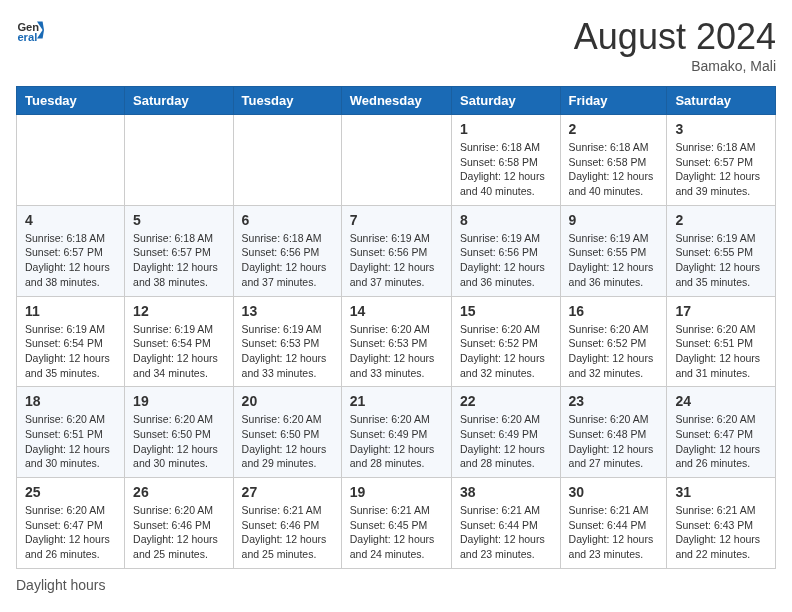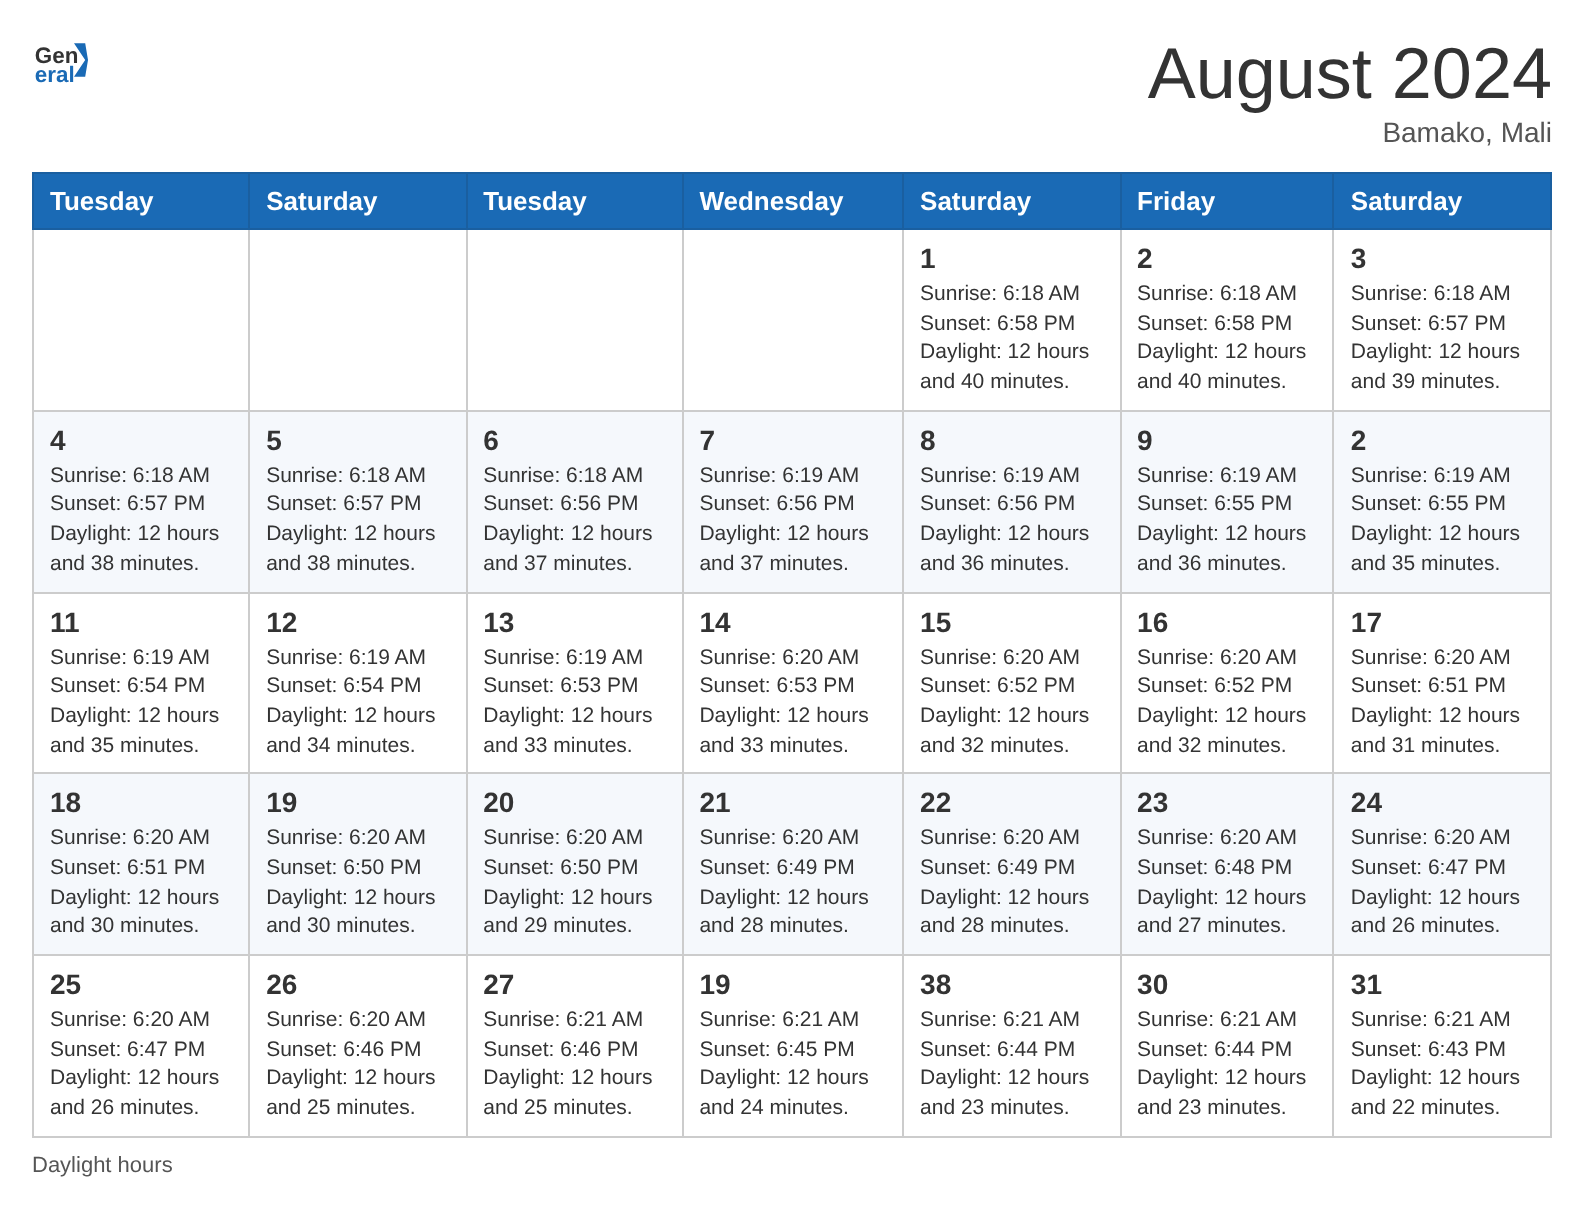--- a/index.html
+++ b/index.html
@@ -73,21 +73,21 @@
     .day-info {
       font-size: 10.5px;
       line-height: 1.4;
       color: #333;
     }
     .empty-cell {
       background: #f9f9f9;
     }
     .footer-note {
       margin-top: 8px;
-      font-size: 11px;
+      font-size: 14px;
       color: #555;
     }
   </style>
 </head>
 <body>
 
 <div class="header-area">
   <div class="logo">
     <svg class="logo-icon" viewBox="0 0 40 40">
       <text x="2" y="22" font-size="16" font-weight="bold" fill="#333">Gen</text>

